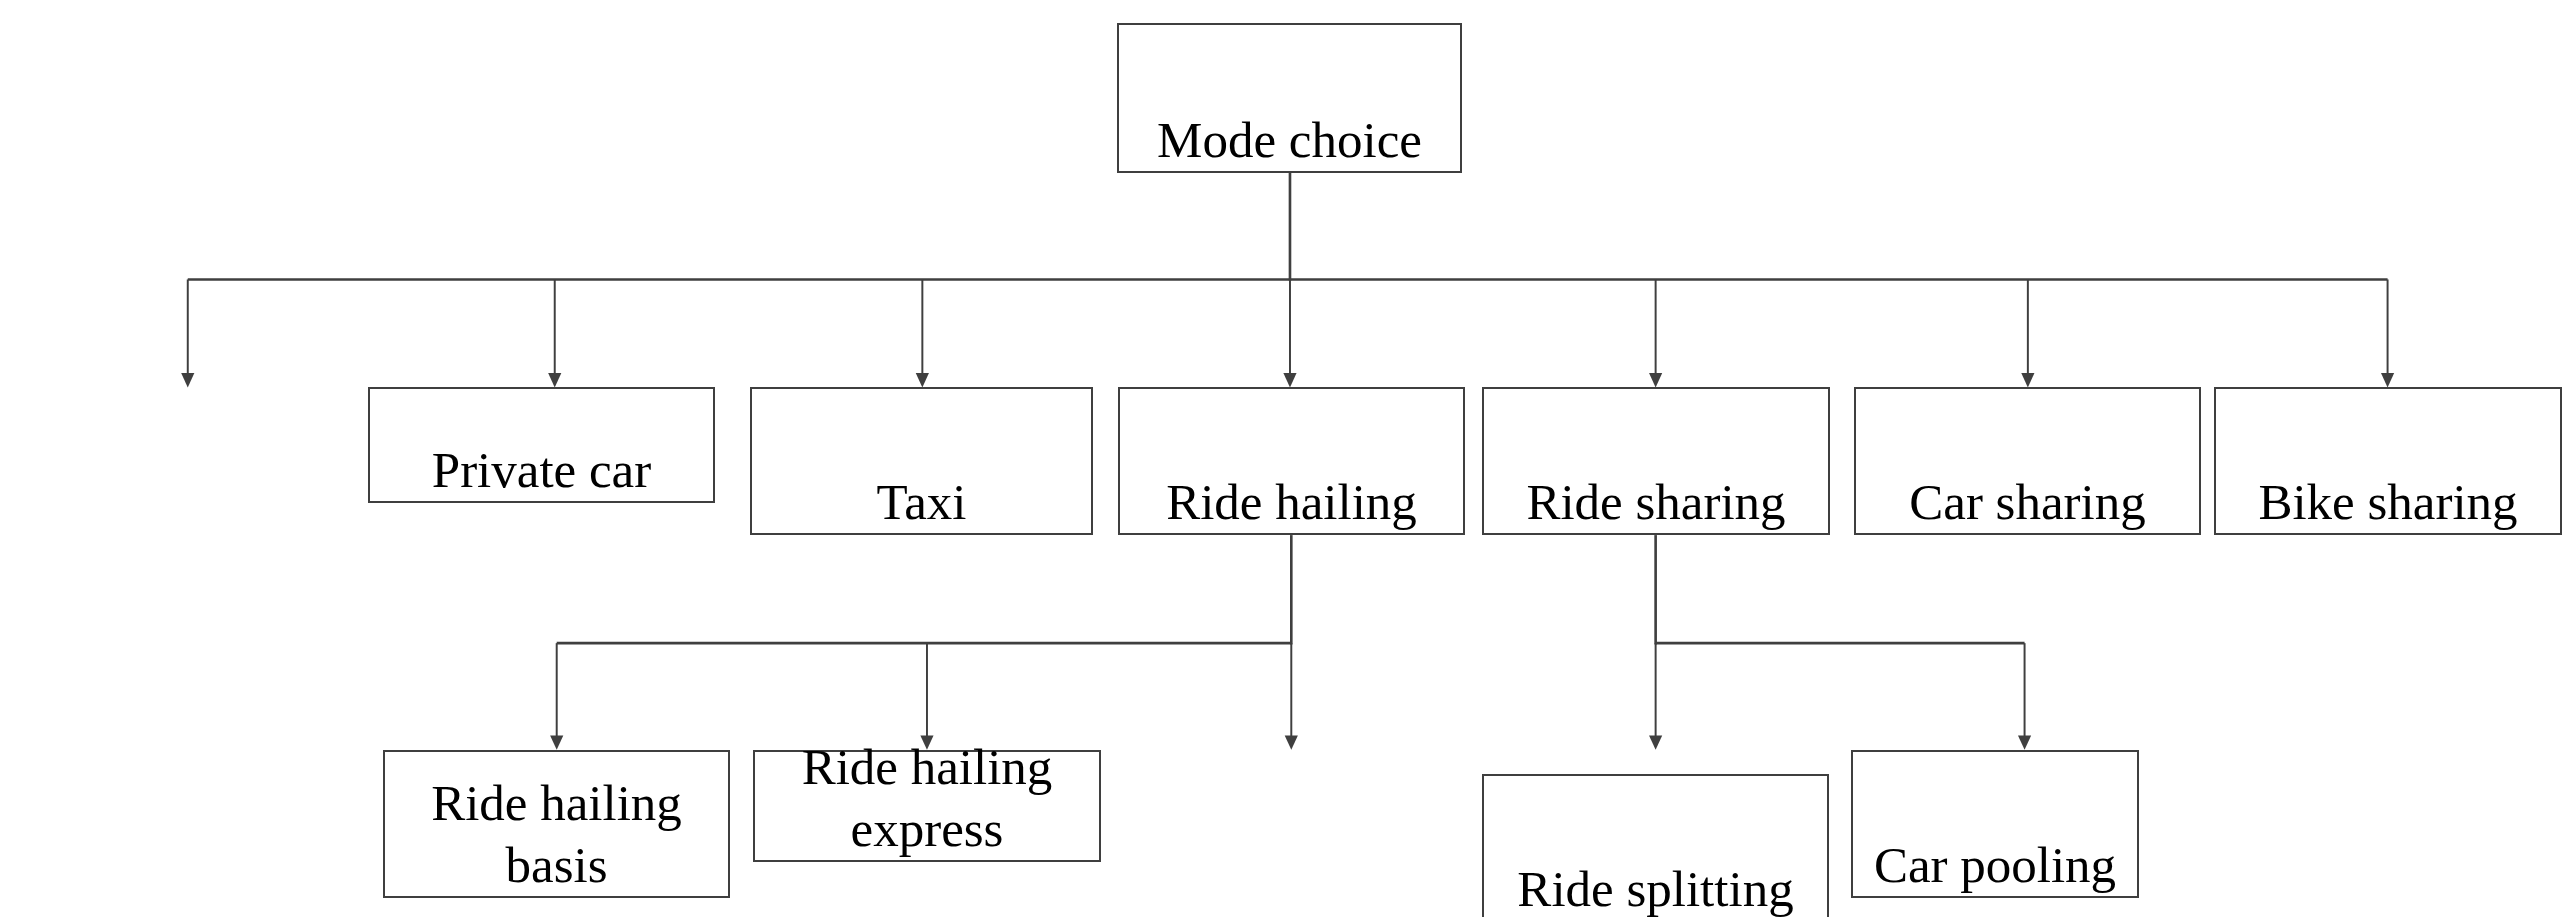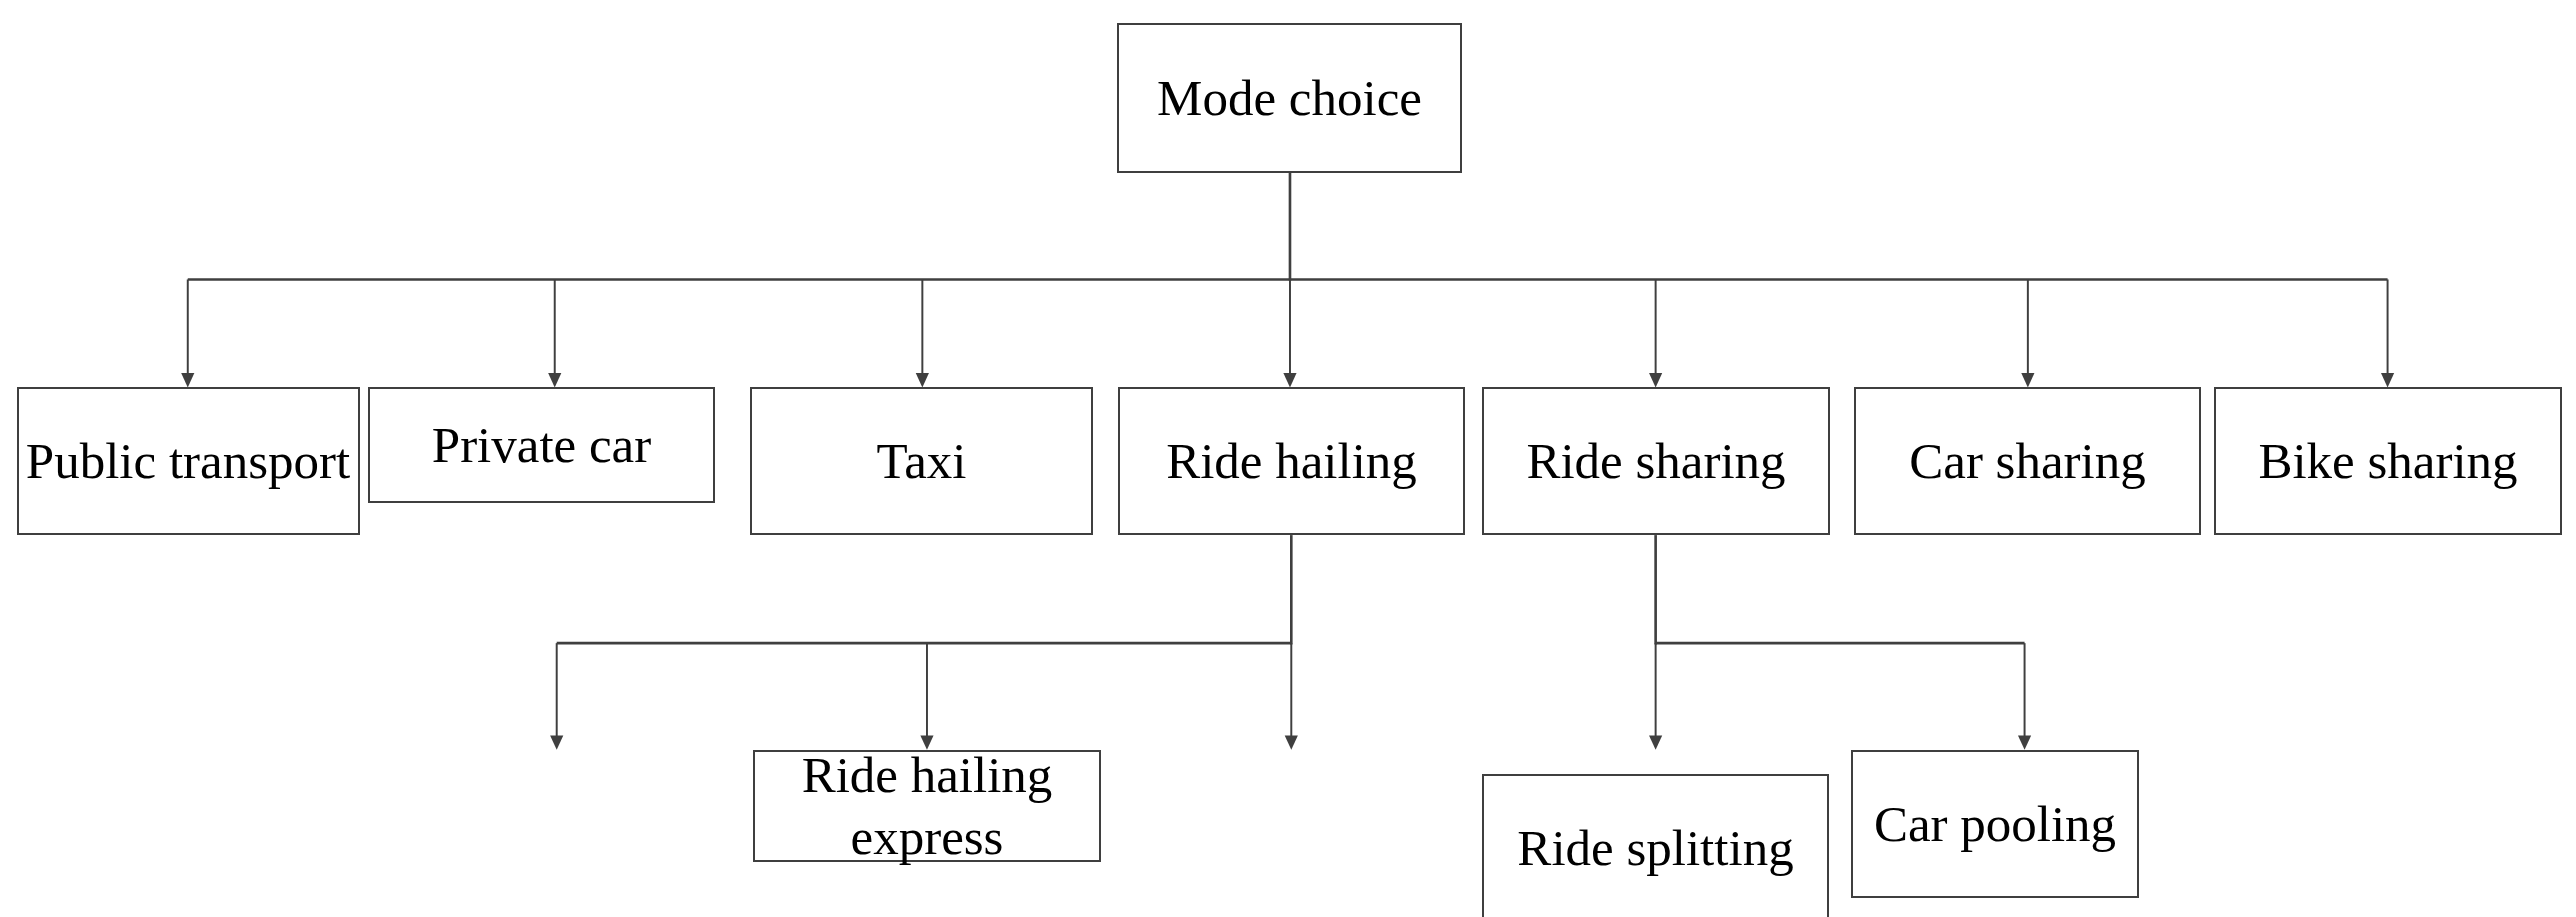--- a/index.html
+++ b/index.html
@@ -15,21 +15,21 @@
     background: var(--background);
     font-family: "Liberation Serif", "DejaVu Serif", serif;
     overflow: hidden;
   }
   .node {
     position: absolute;
     box-sizing: border-box;
     border: 2.6px solid var(--line);
     background: var(--background);
     display: flex;
-    align-items: center;
+    align-items: flex-end;
     justify-content: center;
     text-align: center;
     color: var(--text);
     font-size: 51px;
     line-height: 1.22;
   }
   .node .node-label { display: block; padding: 0 4px; }
   .connector {
     position: absolute;
     left: 0;
@@ -99,42 +99,42 @@
 
       <line class="drop" x1="3073" y1="976" x2="3073" y2="1118"></line>
       <polygon points="3063,1116 3083,1116 3073,1138"></polygon>
     </g>
   </svg>
 
   <div class="node" style="left:1117px; top:23px; width:345px; height:150px">
     <span class="node-label">Mode choice</span>
   </div>
 
-  <div class="node" style="left:16.5px; top:387px; width:343px; height:148px">
-    <span class="node-label">Public transport</span>
-  </div>
   <div class="node" style="left:368px; top:387px; width:347px; height:116px">
     <span class="node-label">Private car</span>
   </div>
   <div class="node" style="left:750px; top:387px; width:343px; height:148px">
     <span class="node-label">Taxi</span>
   </div>
   <div class="node" style="left:1118px; top:387px; width:347px; height:148px">
     <span class="node-label">Ride hailing</span>
   </div>
   <div class="node" style="left:1482px; top:387px; width:348px; height:148px">
     <span class="node-label">Ride sharing</span>
   </div>
   <div class="node" style="left:1854px; top:387px; width:347px; height:148px">
     <span class="node-label">Car sharing</span>
   </div>
   <div class="node" style="left:2214px; top:387px; width:348px; height:148px">
     <span class="node-label">Bike sharing</span>
   </div>
 
+  <div class="node" style="left:383px; top:750px; width:347px; height:148px">
+    <span class="node-label">Ride hailing basis</span>
+  </div>
   <div class="node" style="left:753px; top:750px; width:348px; height:112px">
     <span class="node-label">Ride hailing express</span>
   </div>
   <div class="node" style="left:1482px; top:774px; width:347px; height:148px">
     <span class="node-label">Ride splitting</span>
   </div>
   <div class="node" style="left:1851px; top:750px; width:288px; height:148px">
     <span class="node-label">Car pooling</span>
   </div>
 

